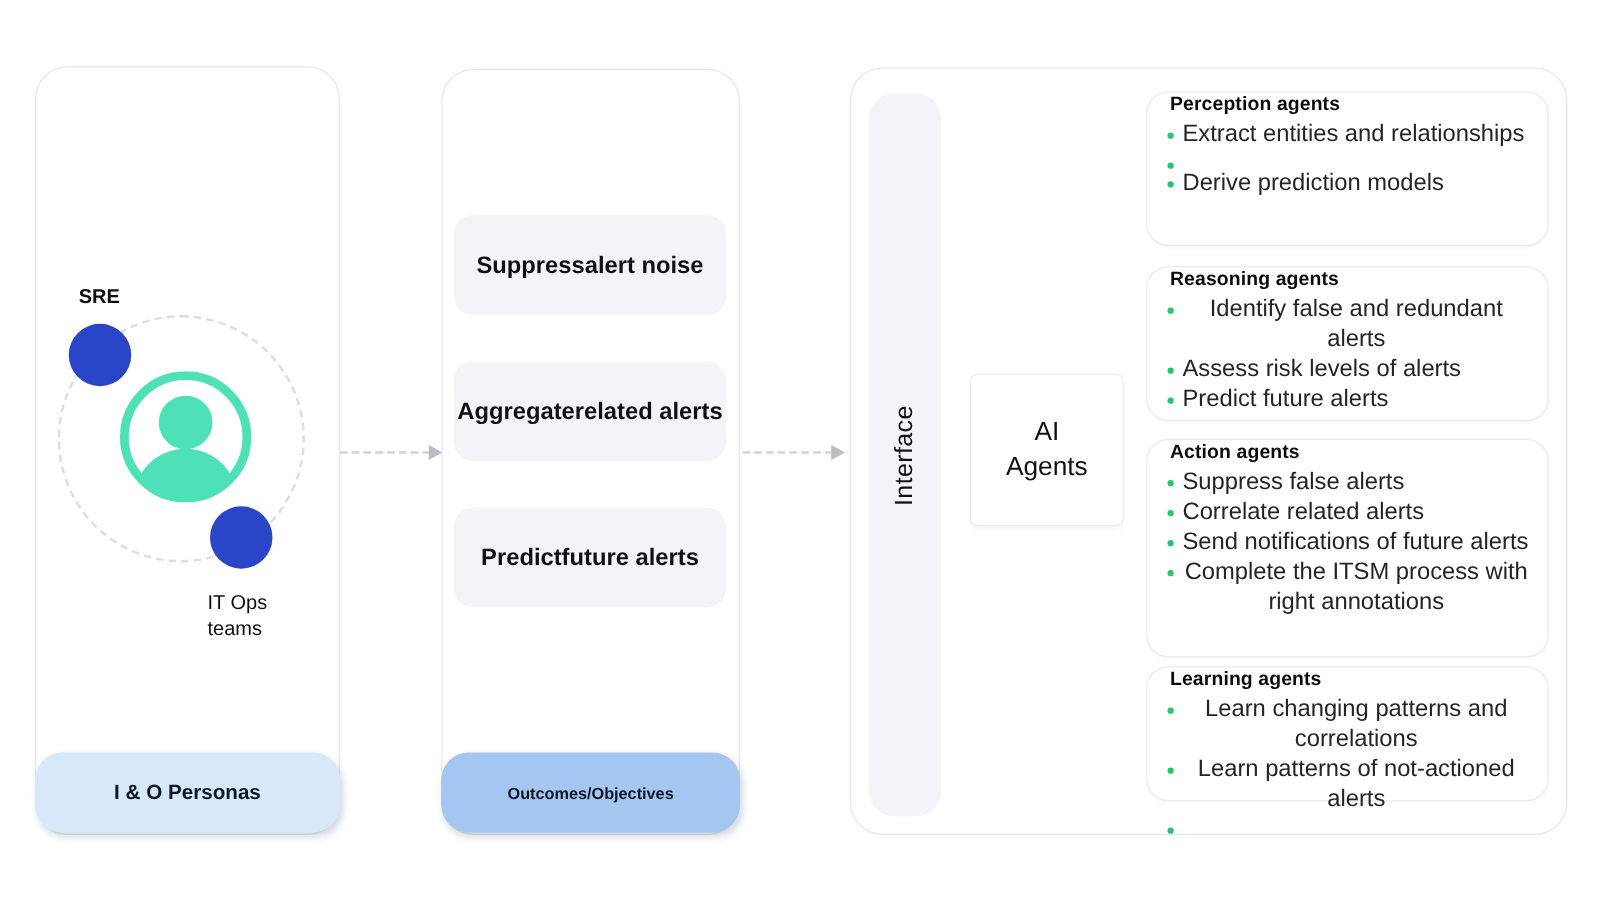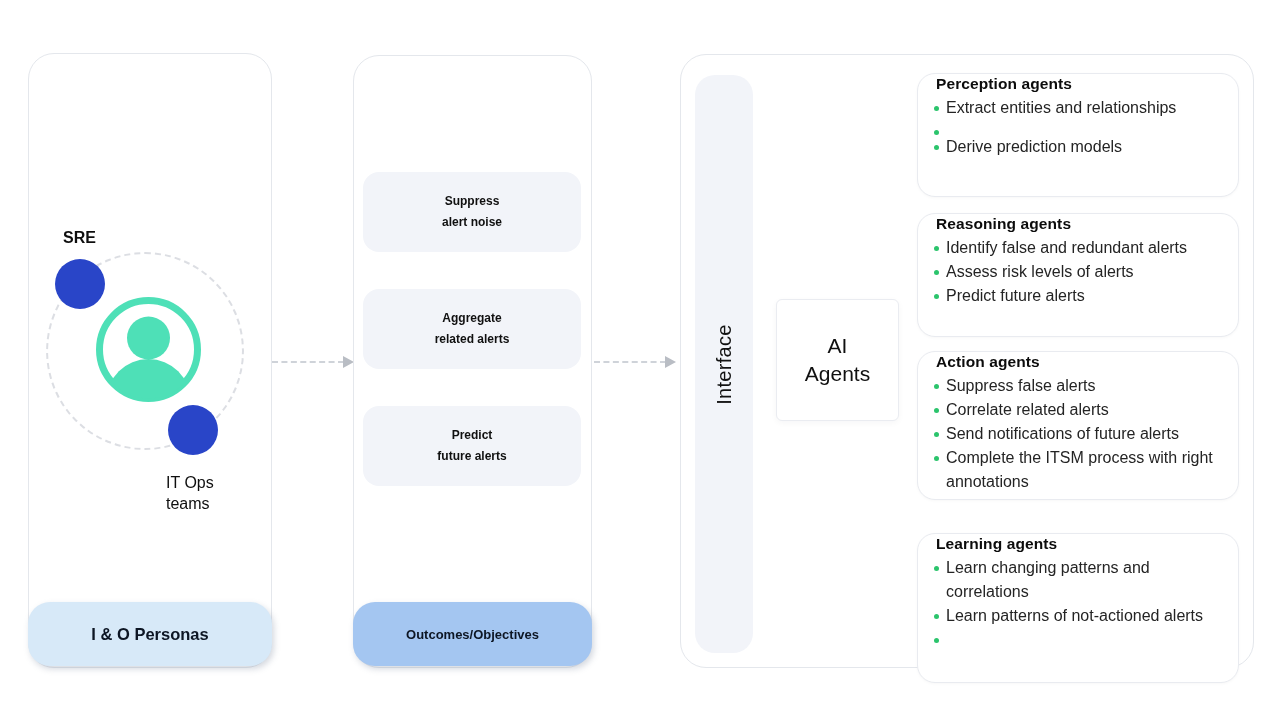--- a/index.html
+++ b/index.html
@@ -41,22 +41,22 @@
     font-size:16.5px;font-weight:600;color:#0d1624;
     box-shadow:2px 3px 6px rgba(120,134,156,0.32);
   }
   .personas-pill{background:var(--personas-fill);}
   .outcomes-pill{background:var(--outcomes-fill);font-size:13px;}
 
   
   .obj-box{
     position:absolute;left:9px;width:218px;height:80px;border-radius:16px;
     background:var(--surface-gray);
-    display:flex;flex-direction:column;align-items:center;justify-content:center;
-    font-size:12px;font-weight:600;line-height:21px;color:#101010;text-align:center;
+    display:flex;align-items:center;justify-content:center;
+    font-size:19px;font-weight:600;line-height:21px;color:#101010;text-align:center;
   }
   .obj-1{top:116px;} .obj-2{top:233px;} .obj-3{top:350px;}
 
   
   .arrow-line{position:absolute;height:0;border-top:2px dashed #cfd3d9;}
   .arrow-line-1{left:272px;top:361px;width:72px;}
   .arrow-line-2{left:594px;top:361px;width:72px;}
   .arrow-head{position:absolute;width:0;height:0;
     border-left:11px solid #b9bdc4;border-top:6.5px solid transparent;border-bottom:6.5px solid transparent;}
   .arrow-head-1{left:343px;top:355.5px;}
@@ -78,23 +78,23 @@
     display:flex;flex-direction:column;align-items:center;justify-content:center;
     font-size:21px;line-height:28px;font-weight:400;color:#101010;
     box-shadow:0 2px 6px rgba(15,23,42,0.04);
   }
   .agent-card{
     position:absolute;left:236px;width:322px;background:#fff;
     border:1.5px solid #e9ebf0;border-radius:18px;padding:0 14px 8px 16px;
     box-shadow:0 1px 3px rgba(15,23,42,0.03);
   }
   .card-1{top:18px;height:124px;} .card-2{top:158px;height:124px;}
-  .card-3{top:296px;height:149px;} .card-4{top:478px;height:150px;}
+  .card-3{top:296px;height:175px;} .card-4{top:478px;height:108px;}
   .agent-card h3{font-size:15.5px;font-weight:700;color:#0c0c0c;margin:1px 0 3px 2px;letter-spacing:0.1px;}
-  .bullet-row{display:flex;gap:7px;font-size:16px;line-height:24px;color:#242424;}
+  .bullet-row{display:flex;gap:7px;font-size:19px;line-height:24px;color:#242424;text-align:center;}
   .bullet-dot{flex:none;width:5px;height:5px;border-radius:50%;background:var(--bullet-green);margin-top:10px;}
 </style>
 </head>
 <body>
 
 <div class="canvas">
 
   <section class="panel panel-left">
     <div class="sre-label">SRE</div>
     <div class="dashed-circle"></div>

